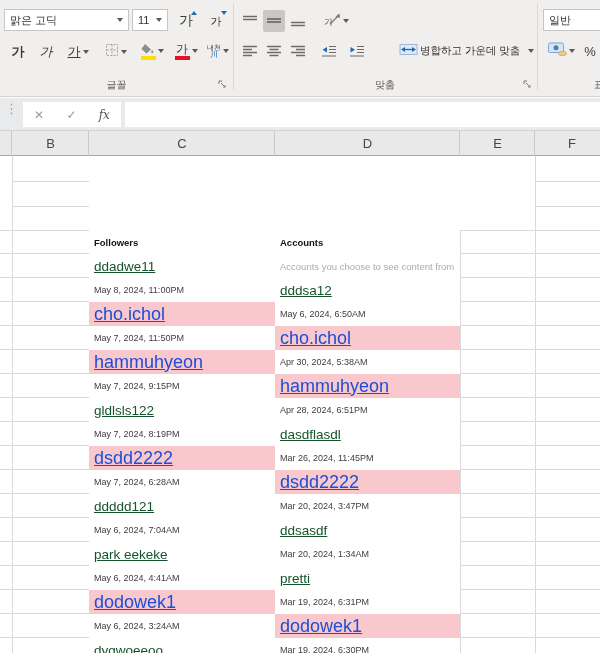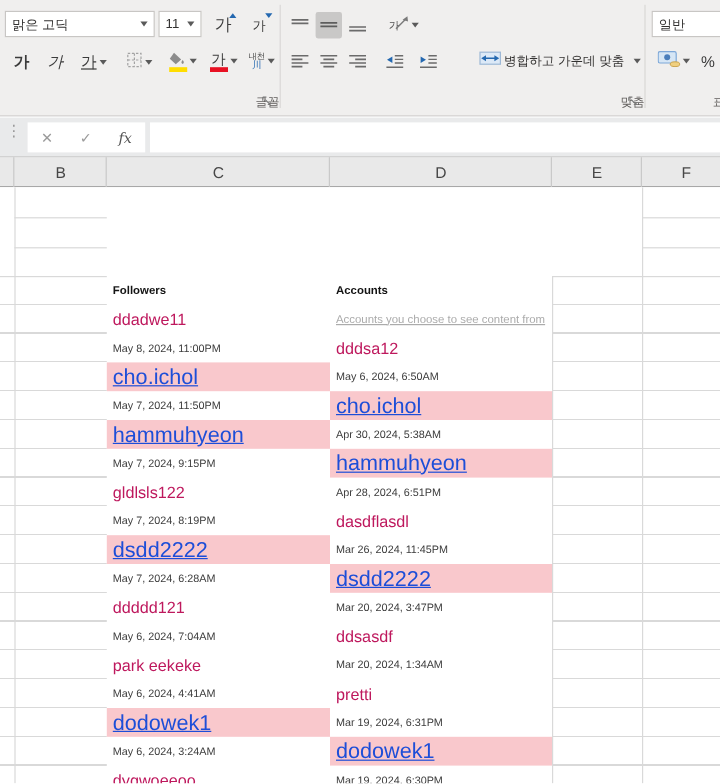--- a/index.html
+++ b/index.html
@@ -11,21 +11,21 @@
   .ribbon{position:absolute;left:0;top:0;width:600px;height:97px;
           background:#f0efee;border-bottom:1px solid #d5d3d1;}
   .vsep{position:absolute;top:4px;height:86px;width:1px;background:#dad8d6;}
   .combo{position:absolute;height:22px;background:#fff;border:1px solid #c8c6c4;
          display:flex;align-items:center;justify-content:space-between;
          padding:0 5px;font-size:11px;color:#323130;}
   .caret{width:0;height:0;border-left:3px solid transparent;border-right:3px solid transparent;
          border-top:4px solid #5a5a5a;display:inline-block;flex:none;}
   .rbtn{position:absolute;display:flex;align-items:center;justify-content:center;
         color:#3b3b3b;gap:2px;}
-  .glabel{position:absolute;top:78px;font-size:10px;color:#605e5c;text-align:right;}
+  .glabel{position:absolute;top:78px;font-size:10px;color:#605e5c;text-align:center;}
   .stack{display:flex;flex-direction:column;align-items:center;line-height:1;}
   .bar{display:block;width:15px;height:4px;margin-top:1px;}
   .selbox{background:#c9c8c7;border-radius:2px;}
   .ga{font-size:12px;color:#3b3b3b;}
   .upmark{width:0;height:0;border-left:3px solid transparent;border-right:3px solid transparent;
           border-bottom:4px solid #2468b0;position:absolute;top:2px;right:2px;}
   .dnmark{width:0;height:0;border-left:3px solid transparent;border-right:3px solid transparent;
           border-top:4px solid #2468b0;position:absolute;top:2px;right:2px;}
   .ribtext{font-size:10.5px;color:#323130;white-space:nowrap;}
 
@@ -47,26 +47,26 @@
   .cdiv{position:absolute;top:0;width:1px;height:25px;background:#c9c9c9;}
 
   
   .sheet{position:absolute;left:0;top:156px;width:600px;height:608px;background:#fff;overflow:hidden;}
   .hline{position:absolute;height:1px;background:#d9d9d9;}
   .vline{position:absolute;width:1px;background:#d9d9d9;}
   .rowstrip{position:absolute;top:74px;height:423px;
     background:repeating-linear-gradient(to bottom,transparent 0,transparent 23px,#d9d9d9 23px,#d9d9d9 24px);}
   .colcells{position:absolute;top:74px;display:flex;flex-direction:column;}
   .cell{height:24px;display:flex;align-items:center;padding-left:5px;overflow:hidden;white-space:nowrap;}
-  .cell.link span{color:#be185d;font-size:13.5px;}
+  .cell.link span{color:#14532d;text-decoration:underline;font-size:13.5px;}
   .cell.danger{background:#f9c8cc;}
   .cell.danger span{color:#1d4ed8;text-decoration:underline;font-size:18px;}
   .cell.date span{font-size:9px;color:#3c3c3c;}
   .cell.header span{font-size:9.5px;font-weight:bold;color:#141414;}
-  .cell.desc span{font-size:9.5px;color:#ababab;text-decoration:underline;}
+  .cell.desc span{font-size:9.5px;color:#ababab;}
 </style>
 </head>
 <body>
 
 <div class="app">
 
   <div class="ribbon">
 
     <div class="combo" style="left:4px;top:9px;width:125px;text-align:right;">
       <span>맑은 고딕</span>

